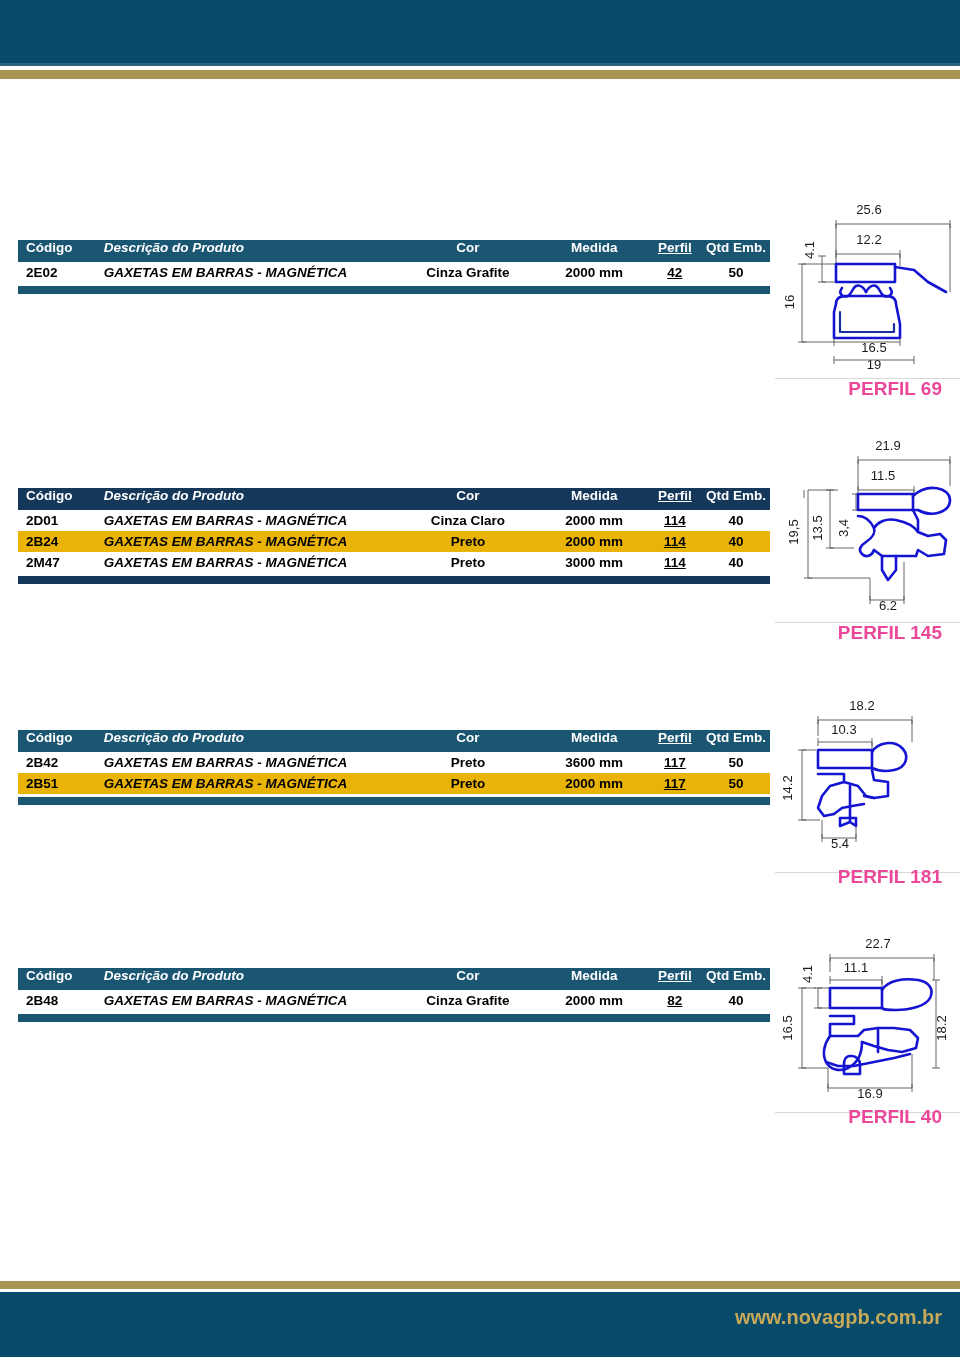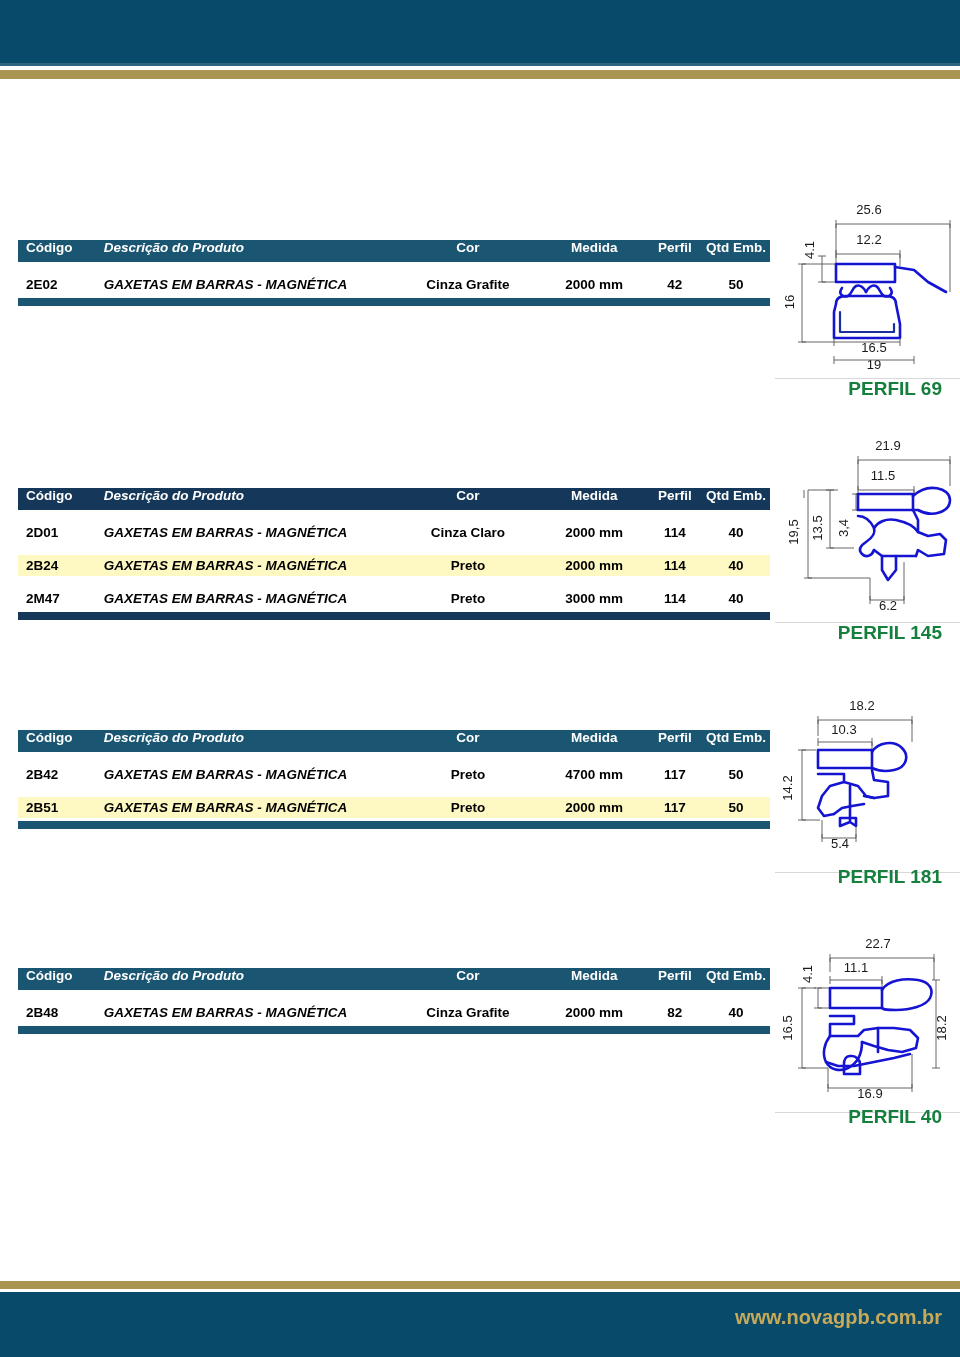--- a/index.html
+++ b/index.html
@@ -20,40 +20,40 @@
   
   .tbl{position:absolute;left:18px;width:752px;}
   .tbl .hdr{
     display:flex;height:22px;color:#ffffff;
     font-size:13.5px;font-weight:bold;
   }
   .tbl.teal .hdr{background:#1a5571;}
   .tbl.navy .hdr{background:#14375a;}
   .tbl .row{
     display:flex;align-items:center;height:21px;color:#000000;
-    font-size:13.5px;font-weight:bold;margin-top:12px;
-  }
-  .tbl .row.alt{background:#fef9c3;}
+    font-size:13.5px;font-weight:bold;
+  }
+  .tbl .row.alt{background:#eab308;}
   .tbl .foot{height:8px;}
   .tbl.teal .foot{background:#1a5571;}
   .tbl.navy .foot{background:#14375a;}
   .tbl .foot-gap{height:3px;background:#ffffff;}
 
   .c-cod{width:88px;padding-left:8px;box-sizing:border-box;text-align:left;}
   .c-desc{width:300px;text-align:left;font-style:italic;}
   .c-cor{width:150px;text-align:center;}
   .c-med{width:110px;text-align:center;}
-  .c-perf{width:56px;text-align:center;}
+  .c-perf{width:56px;text-align:center;text-decoration:underline;}
   .c-qtd{width:70px;text-align:center;}
 
   
   .draw-wrap{position:absolute;}
   .draw-wrap svg{display:block;}
   .perfil-label{
-    position:absolute;right:18px;font-size:19px;font-weight:bold;color:#15803d;
+    position:absolute;right:18px;font-size:19px;font-weight:bold;color:#ec4899;
   }
   .sep-line{position:absolute;left:775px;width:185px;height:1px;background:#d8d8d8;}
   .dim{font-family:"Liberation Sans",sans-serif;font-size:13px;fill:#1a1a1a;}
   .dimline{stroke:#555;stroke-width:0.9;fill:none;}
   .prof{fill:none;stroke:#1414d2;stroke-width:2.6;stroke-linejoin:round;stroke-linecap:round;}
   .prof-thin{fill:none;stroke:#1b2fa0;stroke-width:2.2;stroke-linejoin:round;stroke-linecap:round;}
 </style>
 </head>
 <body>
 
@@ -129,21 +129,21 @@
     <div class="c-desc">Descrição do Produto</div>
     <div class="c-cor">Cor</div>
     <div class="c-med">Medida</div>
     <div class="c-perf">Perfil</div>
     <div class="c-qtd">Qtd Emb.</div>
   </div>
   <div class="row">
     <div class="c-cod">2B42</div>
     <div class="c-desc">GAXETAS EM BARRAS - MAGNÉTICA</div>
     <div class="c-cor">Preto</div>
-    <div class="c-med">4700 mm</div>
+    <div class="c-med">3600 mm</div>
     <div class="c-perf">117</div>
     <div class="c-qtd">50</div>
   </div>
   <div class="row alt">
     <div class="c-cod">2B51</div>
     <div class="c-desc">GAXETAS EM BARRAS - MAGNÉTICA</div>
     <div class="c-cor">Preto</div>
     <div class="c-med">2000 mm</div>
     <div class="c-perf">117</div>
     <div class="c-qtd">50</div>

